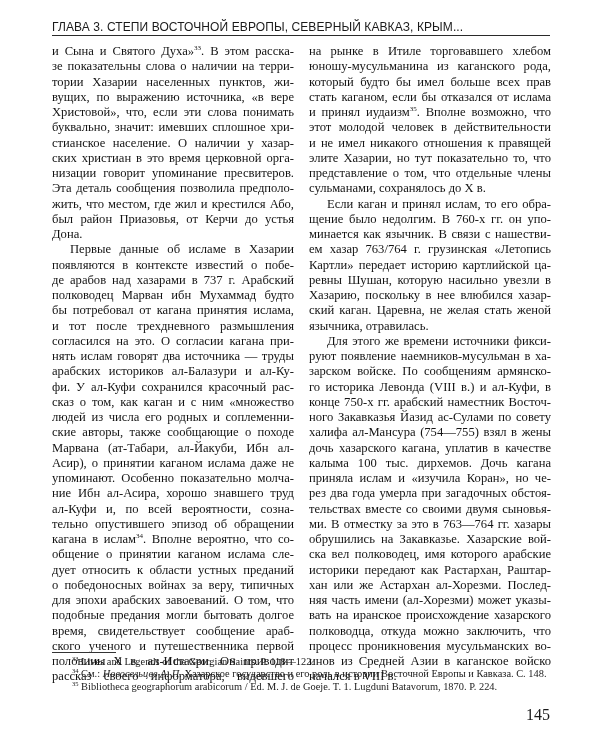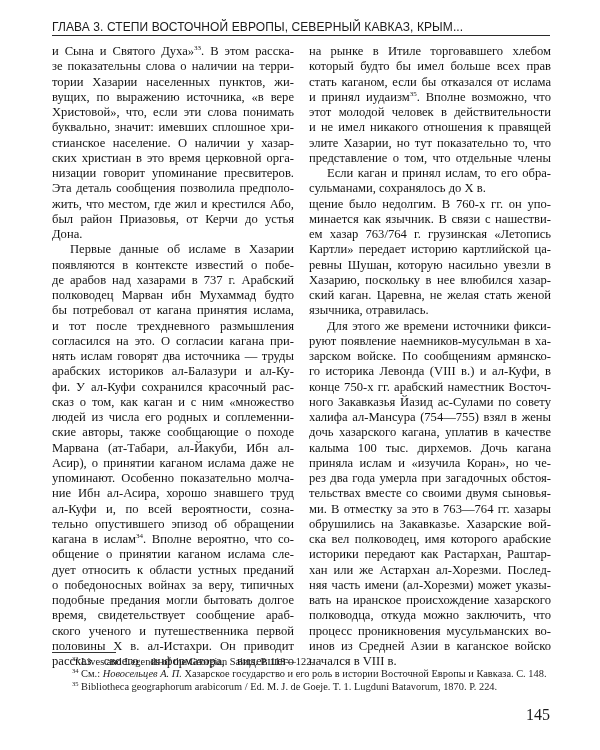--- a/index.html
+++ b/index.html
@@ -86,40 +86,42 @@
   <span class="line">упоминают. Особенно показательно молча-</span>
   <span class="line">ние Ибн ал-Асира, хорошо знавшего труд</span>
   <span class="line">ал-Куфи и, по всей вероятности, созна-</span>
   <span class="line">тельно опустившего эпизод об обращении</span>
   <span class="line">
       <span class="inner"><span>кагана в ислам</span><sup>34</sup><span>. Вполне вероятно, что со-</span></span>
     </span>
   <span class="line">общение о принятии каганом ислама сле-</span>
   <span class="line">дует относить к области устных преданий</span>
   <span class="line">о победоносных войнах за веру, типичных</span>
+  <span class="line">для эпохи арабских завоеваний. О том, что</span>
   <span class="line">подобные предания могли бытовать долгое</span>
   <span class="line">время, свидетельствует сообщение араб-</span>
   <span class="line">ского ученого и путешественника первой</span>
   <span class="line">половины X в. ал-Истахри. Он приводит</span>
   <span class="line">рассказ своего информатора, видевшего</span>
 </div>
 
 <div class="col col-right">
   <span class="line">на рынке в Итиле торговавшего хлебом</span>
+  <span class="line">юношу-мусульманина из каганского рода,</span>
   <span class="line">который будто бы имел больше всех прав</span>
   <span class="line">стать каганом, если бы отказался от ислама</span>
   <span class="line">
       <span class="inner"><span>и принял иудаизм</span><sup>35</sup><span>. Вполне возможно, что</span></span>
     </span>
   <span class="line">этот молодой человек в действительности</span>
   <span class="line">и не имел никакого отношения к правящей</span>
   <span class="line">элите Хазарии, но тут показательно то, что</span>
   <span class="line">представление о том, что отдельные члены</span>
+  <span class="line last">сульманами, сохранялось до X в.</span>
   <span class="line indent">Если каган и принял ислам, то его обра-</span>
-  <span class="line last">сульманами, сохранялось до X в.</span>
   <span class="line">щение было недолгим. В 760-х гг. он упо-</span>
   <span class="line">минается как язычник. В связи с нашестви-</span>
   <span class="line">ем хазар 763/764 г. грузинская «Летопись</span>
   <span class="line">Картли» передает историю картлийской ца-</span>
   <span class="line">ревны Шушан, которую насильно увезли в</span>
   <span class="line">Хазарию, поскольку в нее влюбился хазар-</span>
   <span class="line">ский каган. Царевна, не желая стать женой</span>
   <span class="line last">язычника, отравилась.</span>
   <span class="line indent">Для этого же времени источники фикси-</span>
   <span class="line">руют появление наемников-мусульман в ха-</span>

